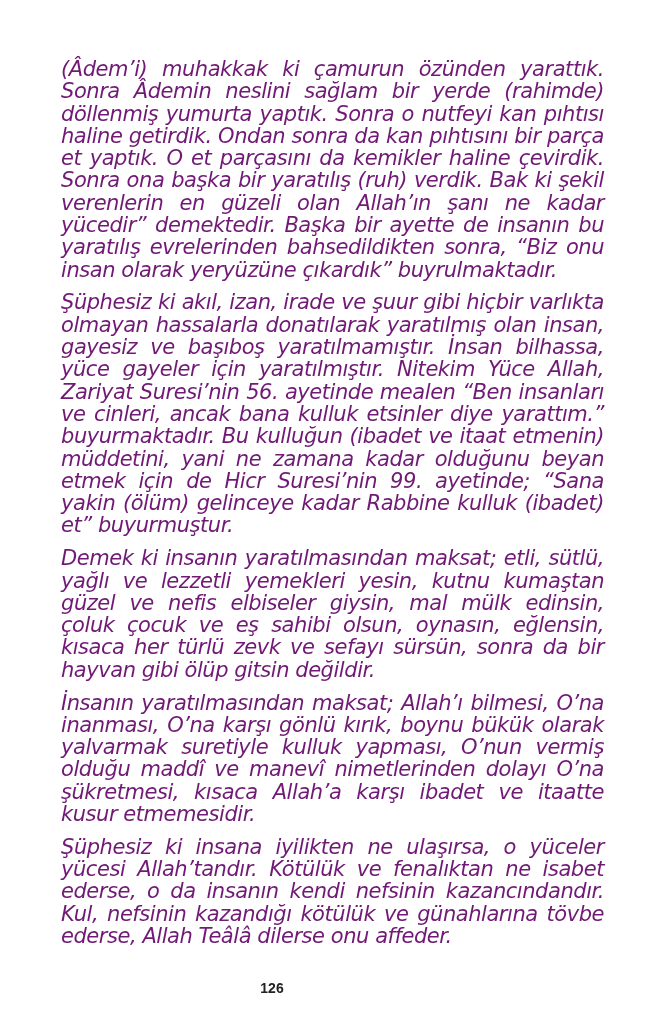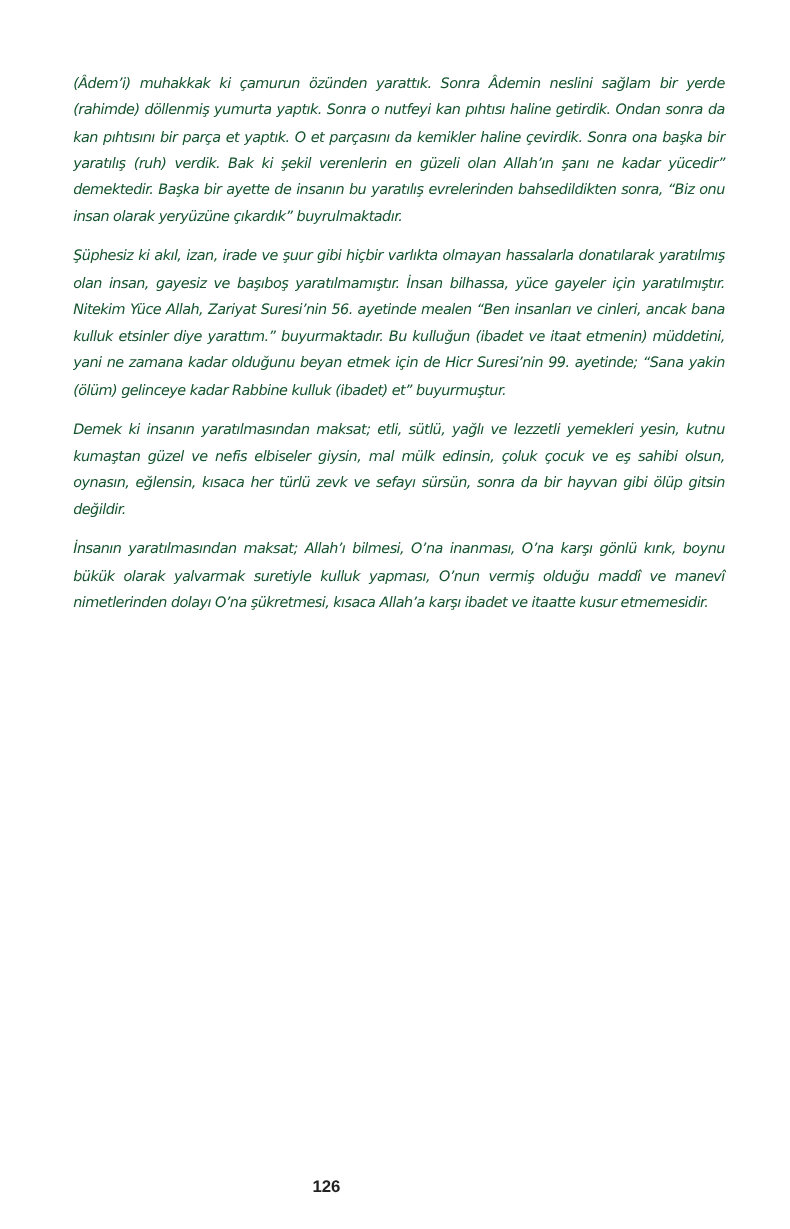--- a/index.html
+++ b/index.html
@@ -2,24 +2,24 @@
 <html><head>
 <meta charset="utf-8">
 <style>
   html, body { margin: 0; padding: 0; background: #ffffff; }
   body { width: 658px; height: 1024px; position: relative; overflow: hidden; }
   .page {
     position: absolute;
     left: 61px;
     top: 58px;
     width: 543px;
-    color: #14532d;
+    color: #701a75;
     font-family: "DejaVu Sans", sans-serif;
     font-style: italic;
-    font-size: 12px;
+    font-size: 21px;
     line-height: 22.3px;
     letter-spacing: -0.45px;
     word-spacing: 0px;
   }
   .para {
     margin: 0 0 10.5px 0;
     text-align: justify;
     text-align-last: left;
   }
   .page-number {
@@ -35,15 +35,16 @@
   }
 </style>
 </head>
 <body>
 
 <div class="page">
   <p class="para">(Âdem’i) muhakkak ki çamurun özünden yarattık. Sonra Âdemin neslini sağlam bir yerde (rahimde) döllenmiş yumurta yaptık. Sonra o nutfeyi kan pıhtısı haline getirdik. Ondan sonra da kan pıhtısını bir parça et yaptık. O et parçasını da kemikler haline çevirdik. Sonra ona başka bir yaratılış (ruh) verdik. Bak ki şekil verenlerin en güzeli olan Allah’ın şanı ne kadar yücedir” demektedir. Başka bir ayette de insanın bu yaratılış evrelerinden bahsedildikten sonra, “Biz onu insan olarak yeryüzüne çıkardık” buyrulmaktadır.</p>
   <p class="para">Şüphesiz ki akıl, izan, irade ve şuur gibi hiçbir varlıkta olmayan hassalarla donatılarak yaratılmış olan insan, gayesiz ve başıboş yaratılmamıştır. İnsan bilhassa, yüce gayeler için yaratılmıştır. Nitekim Yüce Allah, Zariyat Suresi’nin 56. ayetinde mealen “Ben insanları ve cinleri, ancak bana kulluk etsinler diye yarattım.” buyurmaktadır. Bu kulluğun (ibadet ve itaat etmenin) müddetini, yani ne zamana kadar olduğunu beyan etmek için de Hicr Suresi’nin 99. ayetinde; “Sana yakin (ölüm) gelinceye kadar Rabbine kulluk (ibadet) et” buyurmuştur.</p>
   <p class="para">Demek ki insanın yaratılmasından maksat; etli, sütlü, yağlı ve lezzetli yemekleri yesin, kutnu kumaştan güzel ve nefis elbiseler giysin, mal mülk edinsin, çoluk çocuk ve eş sahibi olsun, oynasın, eğlensin, kısaca her türlü zevk ve sefayı sürsün, sonra da bir hayvan gibi ölüp gitsin değildir.</p>
   <p class="para">İnsanın yaratılmasından maksat; Allah’ı bilmesi, O’na inanması, O’na karşı gönlü kırık, boynu bükük olarak yalvarmak suretiyle kulluk yapması, O’nun vermiş olduğu maddî ve manevî nimetlerinden dolayı O’na şükretmesi, kısaca Allah’a karşı ibadet ve itaatte kusur etmemesidir.</p>
+  <p class="para">Şüphesiz ki insana iyilikten ne ulaşırsa, o yüceler yücesi Allah’tandır. Kötülük ve fenalıktan ne isabet ederse, o da insanın kendi nefsinin kazancındandır. Kul, nefsinin kazandığı kötülük ve günahlarına tövbe ederse, Allah Teâlâ dilerse onu affeder.</p>
 </div>
 
 <div class="page-number">126</div>
 
 </body></html>

